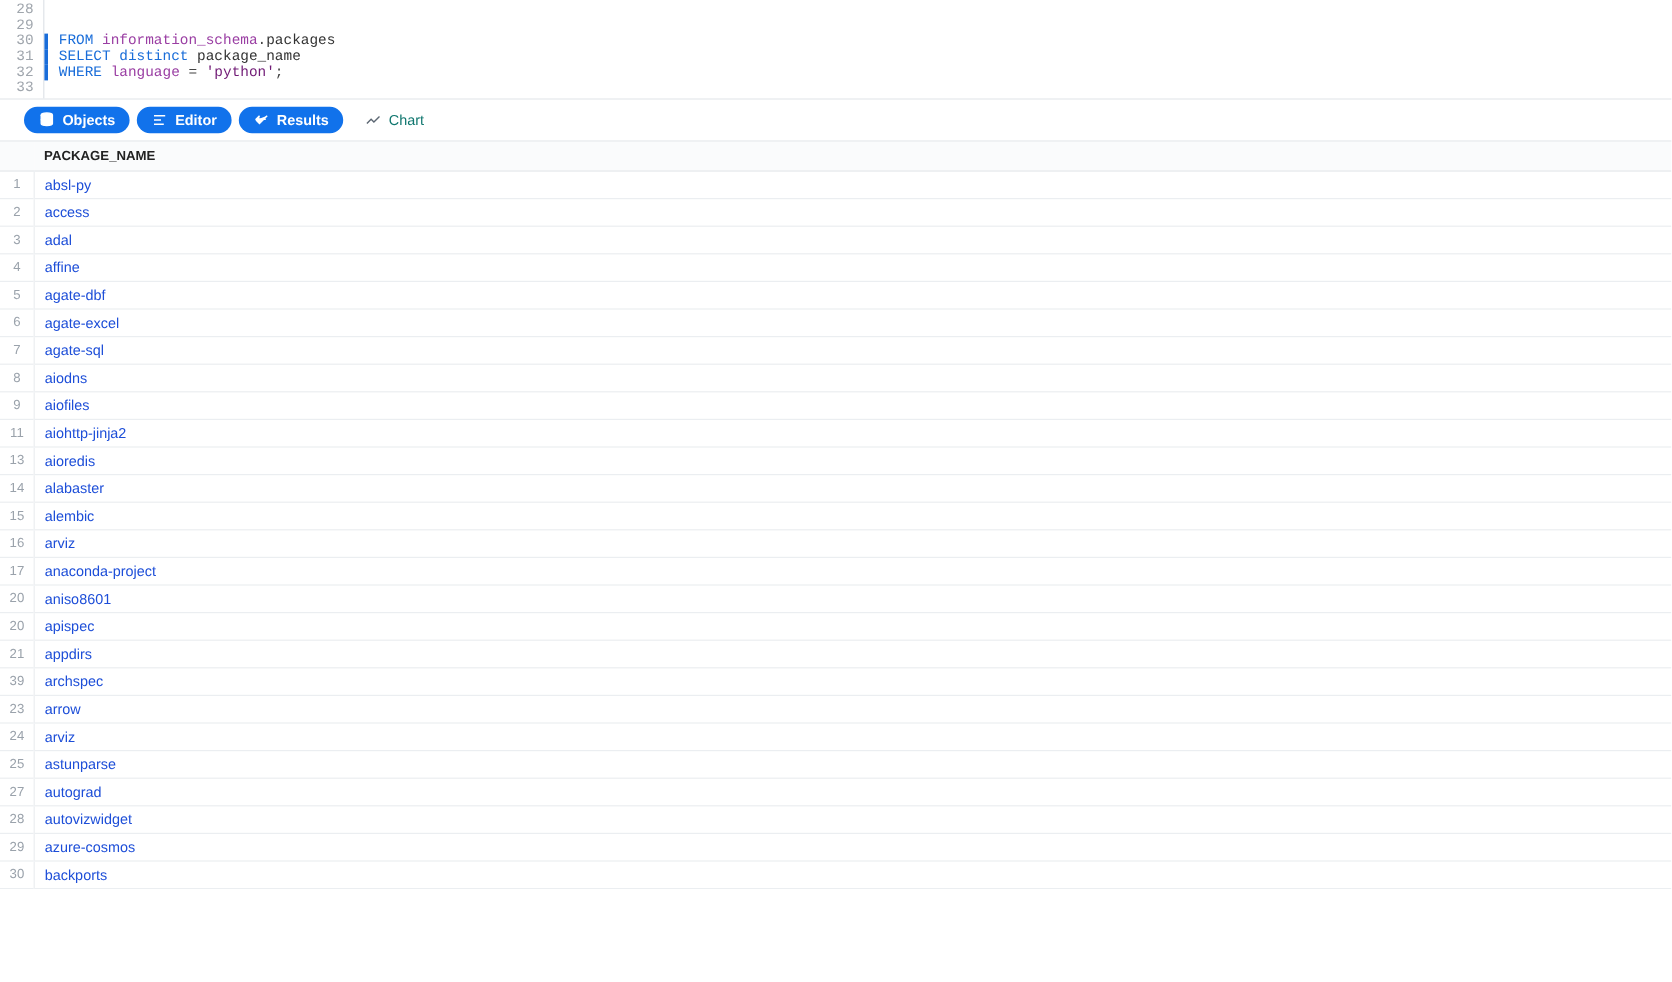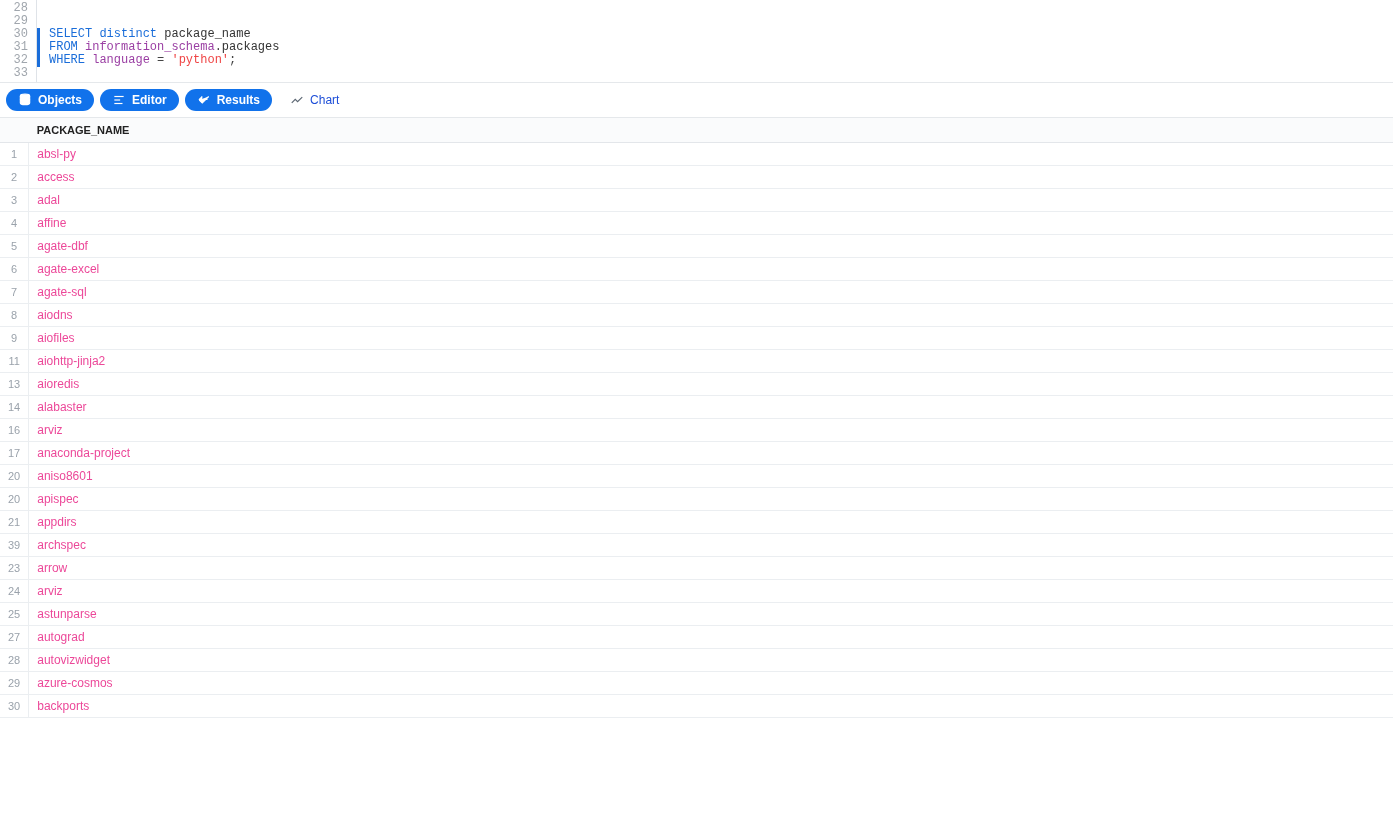--- a/index.html
+++ b/index.html
@@ -40,47 +40,47 @@
   .code-line { height: 13px; white-space: pre; }
   .active-bar {
     border-left: 3px solid #1a6dd9;
     padding-left: 9px;
     margin-left: -12px;
   }
   .kw     { color: #1a6dd9; }
   .ident  { color: #333; }
   .schema { color: #9a3ea3; }
   .op     { color: #444; }
-  .str    { color: #ef4444; margin-top: 40px; }
+  .str    { color: #701a75; margin-top: 40px; }
 
   
   .tabbar {
     display: flex;
     align-items: center;
     gap: 6px;
-    padding: 6px 6px;
+    padding: 6px 20px;
     border-top: 1px solid #e5e8eb;
     border-bottom: 1px solid #e5e8eb;
     background: #fff;
   }
   .pill {
     display: inline-flex;
     align-items: center;
     gap: 6px;
     border-radius: 14px;
     padding: 4px 12px;
     font-size: 12px;
     font-weight: 600;
     cursor: pointer;
     background: #1172eb;
     color: #fff;
   }
   .pill.ghost {
     background: transparent;
-    color: #1d4ed8;
+    color: #0f766e;
     font-weight: 500;
   }
   .pill svg { width: 14px; height: 14px; display: block; }
   .pill.ghost svg { stroke: #5c6773; }
   .pill:not(.ghost) svg { stroke: #fff; fill: #fff; }
 
   
   .grid { width: 100%; border-collapse: collapse; }
   .grid thead th {
     text-align: left;
@@ -91,21 +91,21 @@
     border-bottom: 1px solid #e3e6ea;
     padding: 6px 8px;
     position: sticky;
     top: 0;
   }
   .grid thead th.rownum-h { width: 22px; background: #fafbfc; }
   .grid tbody tr { border-bottom: 1px solid #ebeef1; }
   .grid td {
     padding: 4px 8px;
     font-size: 12px;
-    color: #ec4899;
+    color: #1d4ed8;
   }
   .grid td.rownum {
     width: 22px;
     text-align: center;
     color: #9aa2ab;
     font-size: 11px;
     background: #fff;
     border-right: 1px solid #ebeef1;
   }
   .results-wrap {
@@ -125,22 +125,22 @@
       <div>28</div>
       <div>29</div>
       <div>30</div>
       <div>31</div>
       <div>32</div>
       <div>33</div>
     </div>
   <div class="code-area" id="code-area">
       <div class="code-line"></div>
       <div class="code-line"></div>
+      <div class="code-line active-bar"><span class="kw">FROM</span> <span class="schema">information_schema</span><span class="op">.</span><span class="ident">packages</span></div>
       <div class="code-line active-bar"><span class="kw">SELECT</span> <span class="kw">distinct</span> <span class="ident">package_name</span></div>
-      <div class="code-line active-bar"><span class="kw">FROM</span> <span class="schema">information_schema</span><span class="op">.</span><span class="ident">packages</span></div>
       <div class="code-line active-bar"><span class="kw">WHERE</span> <span class="schema">language</span> <span class="op">=</span> <span class="str">'python'</span><span class="op">;</span></div>
       <div class="code-line"></div>
     </div>
 </div>
 
 <div class="tabbar">
 
   <div class="pill">
     <span>
       <svg viewBox="0 0 24 24" fill="none" stroke-width="2">
@@ -243,20 +243,24 @@
         </tr>
         <tr>
           <td class="rownum">13</td>
           <td>aioredis</td>
         </tr>
         <tr>
           <td class="rownum">14</td>
           <td>alabaster</td>
         </tr>
         <tr>
+          <td class="rownum">15</td>
+          <td>alembic</td>
+        </tr>
+        <tr>
           <td class="rownum">16</td>
           <td>arviz</td>
         </tr>
         <tr>
           <td class="rownum">17</td>
           <td>anaconda-project</td>
         </tr>
         <tr>
           <td class="rownum">20</td>
           <td>aniso8601</td>

